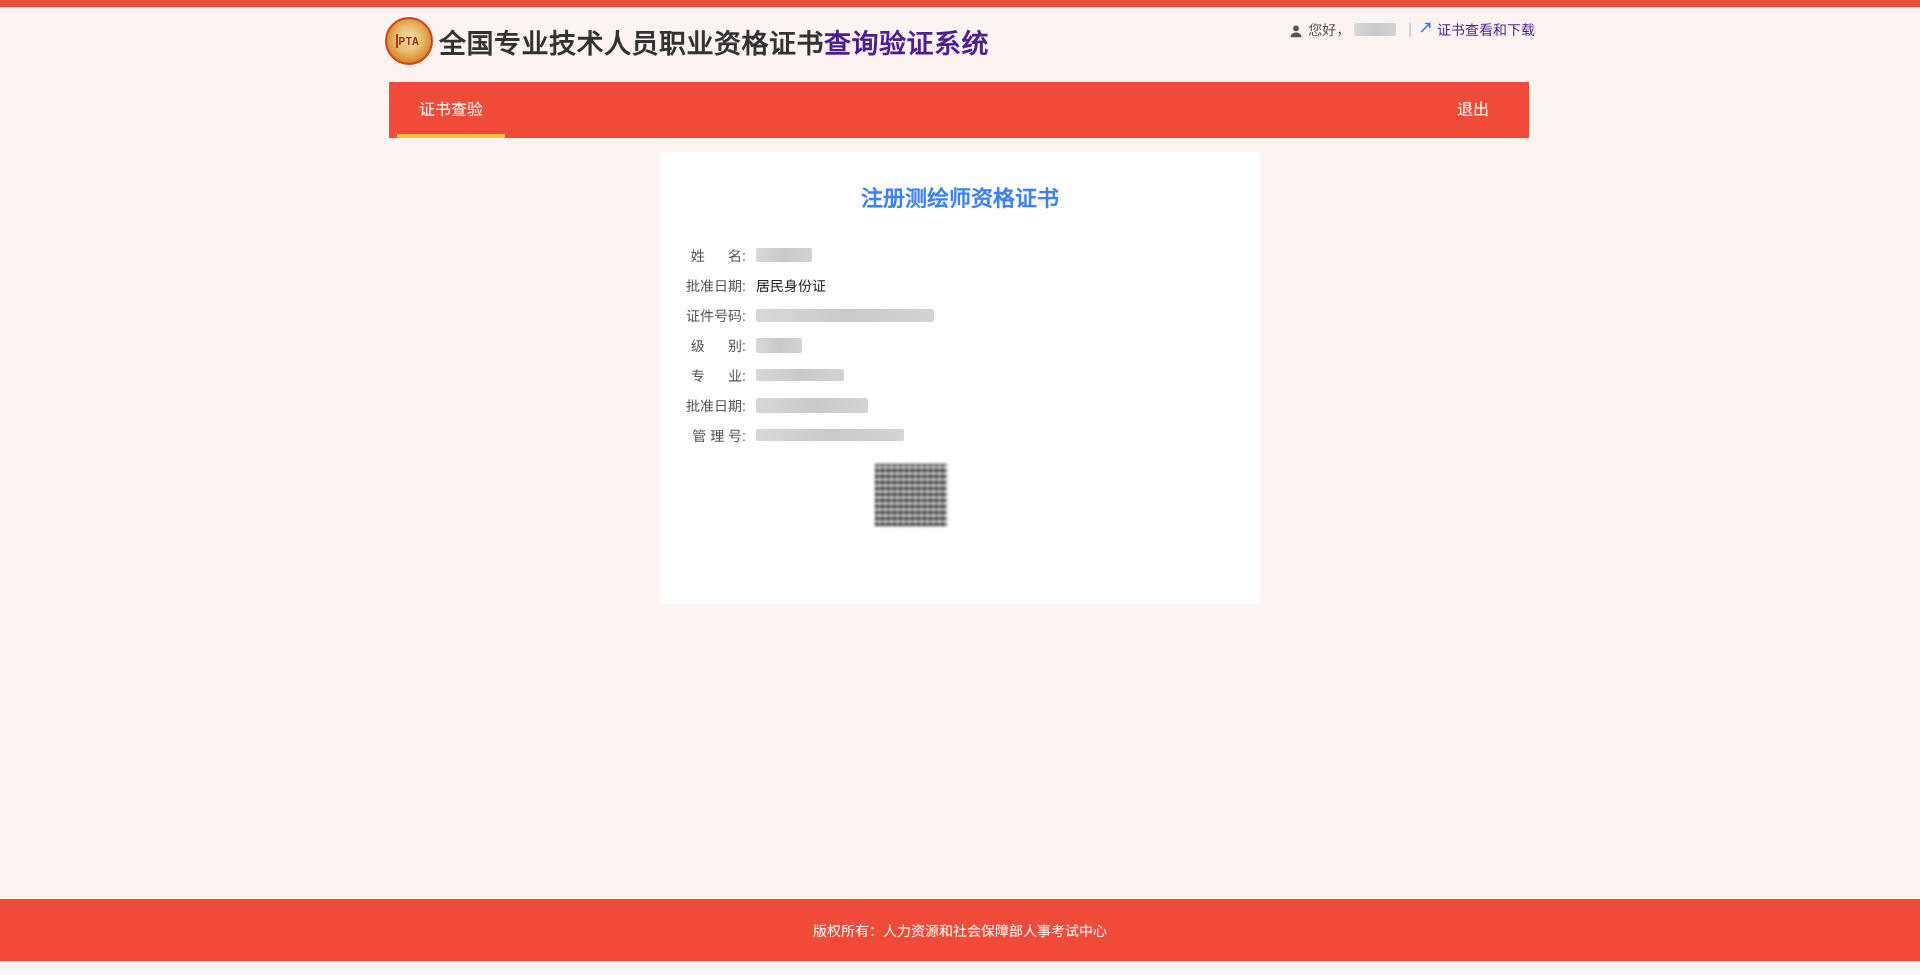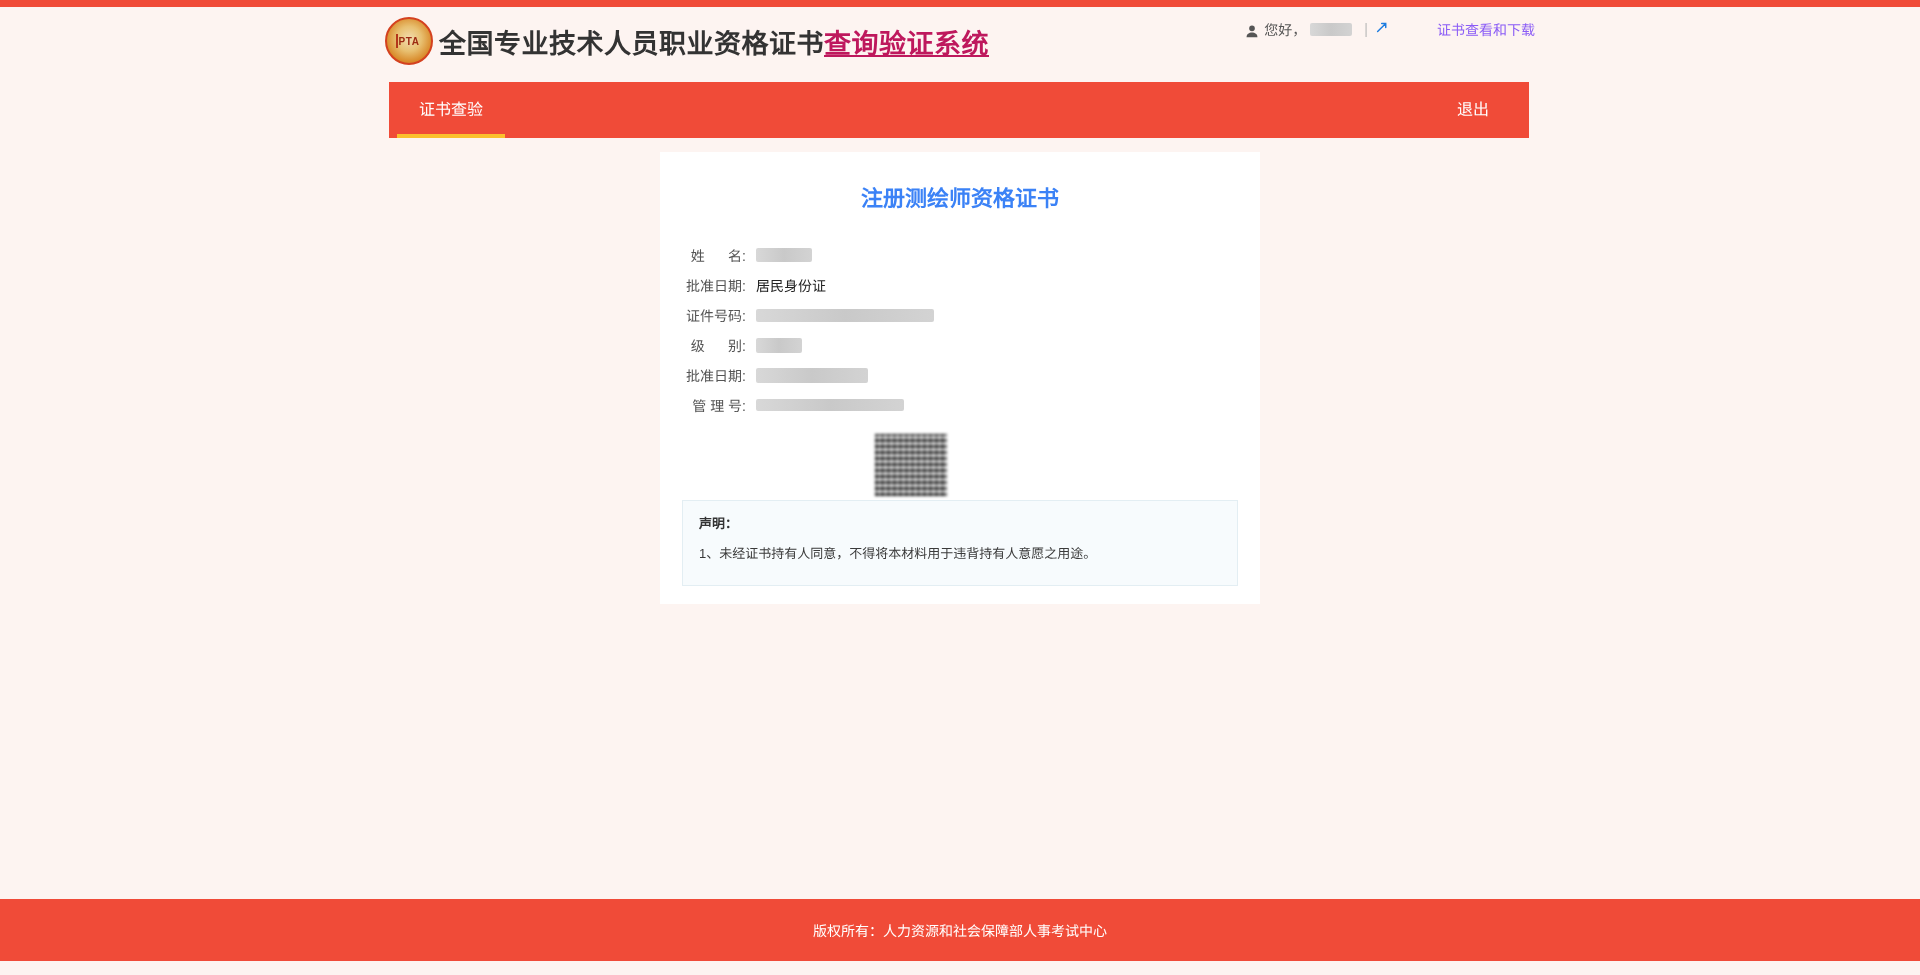--- a/index.html
+++ b/index.html
@@ -69,21 +69,21 @@
     letter-spacing: 0.5px;
     white-space: nowrap;
   }
   .site-title {
     font-size: 27px;
     font-weight: bold;
     color: #333;
     letter-spacing: 0.5px;
     white-space: nowrap;
   }
-  .site-title .accent { color: #be185d; text-decoration: underline; }
+  .site-title .accent { color: #4c1d95; }
 
   .header-right {
     position: absolute;
     right: 385px;
     top: 12px;
     display: flex;
     align-items: center;
     font-size: 14px;
     color: #555;
     white-space: nowrap;
@@ -100,26 +100,25 @@
     display: inline-block;
     background: linear-gradient(90deg,#d8d8d8,#c9c9c9,#d3d3d3);
     border-radius: 2px;
     vertical-align: middle;
     color: transparent;
     overflow: hidden;
   }
   .mask-name { width: 42px; height: 13px; margin: 0 4px; }
   .divider-bar { color: #bbb; margin: 0 8px; }
   .cert-link {
-    color: #8b5cf6;
+    color: #4c1d95;
     text-decoration: none;
     display: flex;
     align-items: center;
     cursor: pointer;
-    gap: 44px;
   }
   .arrow-icon {
     margin-right: 4px;
     display: inline-block;
   }
 
   
   .navbar {
     position: absolute;
     top: 82px;
@@ -319,32 +318,32 @@
     </div>
     <div class="field-row">
       <div class="field-label">证件号码:</div>
       <div class="masked m2"></div>
     </div>
     <div class="field-row">
       <div class="field-label">级      别:</div>
       <div class="masked m3"></div>
     </div>
     <div class="field-row">
+      <div class="field-label">专      业:</div>
+      <div class="masked m4"></div>
+    </div>
+    <div class="field-row">
       <div class="field-label">批准日期:</div>
       <div class="masked m5"></div>
     </div>
     <div class="field-row">
       <div class="field-label">管 理 号:</div>
       <div class="masked m6"></div>
     </div>
   </div>
 
   <div class="qr"></div>
 
-  <div class="statement">
-    <div class="statement-title">声明：</div>
-    <div class="statement-line">1、未经证书持有人同意，不得将本材料用于违背持有人意愿之用途。</div>
-  </div>
 </div>
 
 <div class="footer">
   <div class="footer-text">版权所有：人力资源和社会保障部人事考试中心</div>
 </div>
 
 </body></html>

